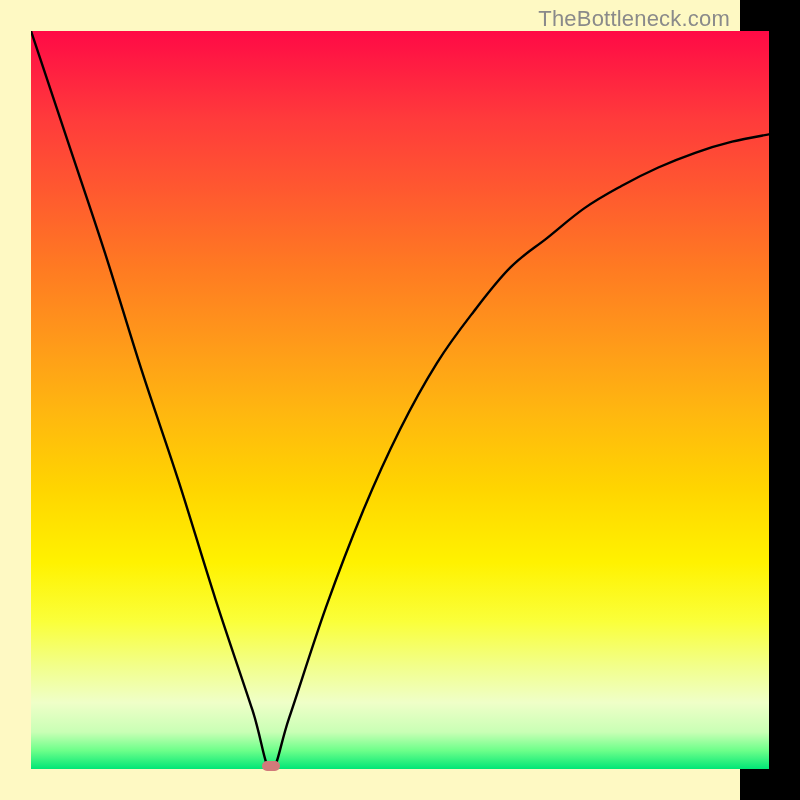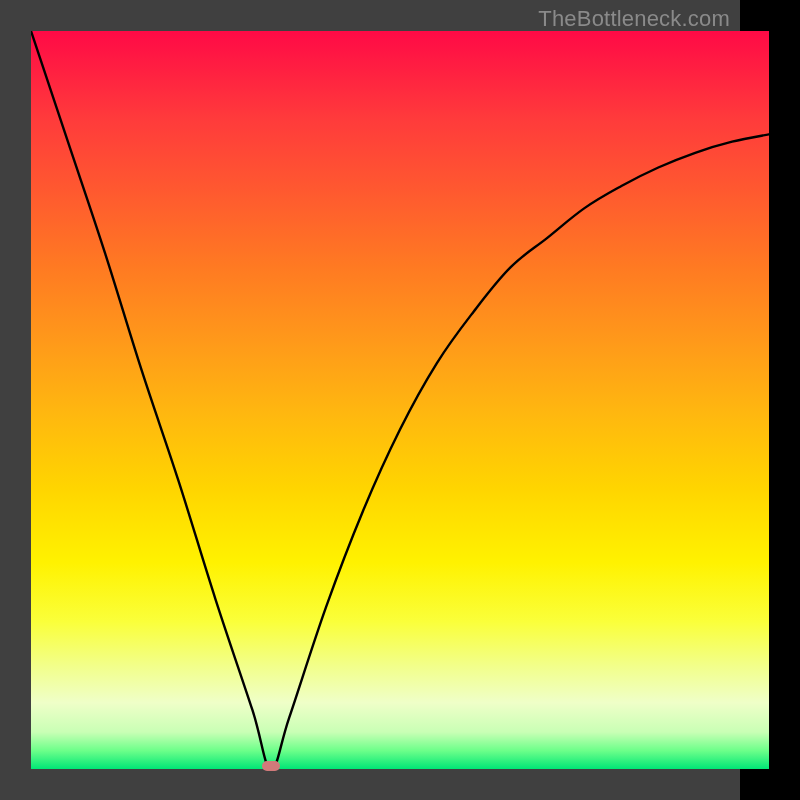--- a/index.html
+++ b/index.html
@@ -1,21 +1,21 @@
 <!DOCTYPE html>
 <html><head>
 <meta charset="utf-8">
 <style>
   * { margin: 0; padding: 0; box-sizing: border-box; }
   html, body { width: 800px; height: 800px; overflow: hidden; background: #000; }
   .frame {
     position: relative;
     width: 740px;
     height: 800px;
-    background: #404040;
+    background: #fef9c3;
   }
   .plot-area {
     position: absolute;
     left: 31px;
     top: 31px;
     width: 738px;
     height: 738px;
     background: linear-gradient(to bottom,
       #ff0a46 0%,
       #ff3b3b 12%,

